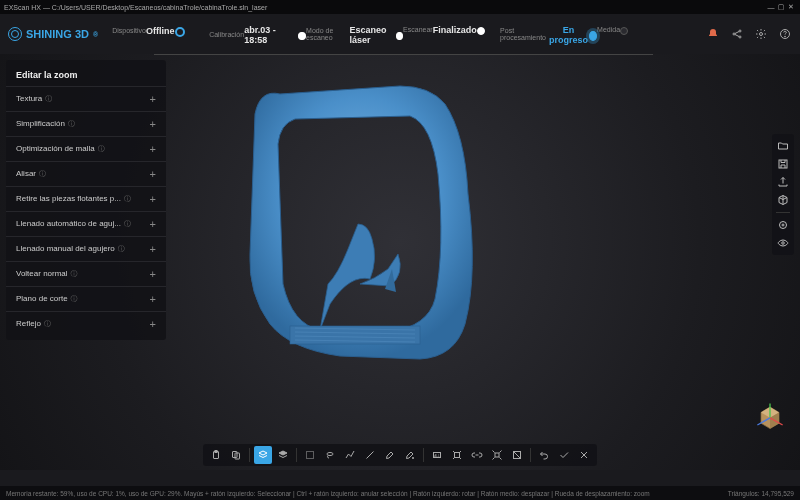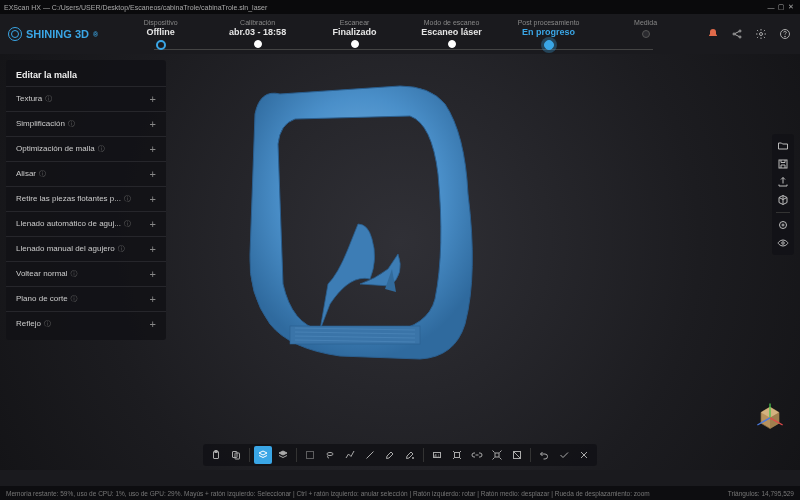--- a/index.html
+++ b/index.html
@@ -6,21 +6,21 @@
   body { width: 800px; height: 500px; background: #1a1a1e; color: #ccc; overflow: hidden; position: relative; }
   .titlebar { height: 14px; background: #0a0a0c; display: flex; align-items: center; padding: 0 4px; font-size: 7px; color: #aaa; }
   .titlebar .spacer { flex: 1; }
   .win-btn { width: 10px; text-align: center; color: #aaa; font-size: 7px; }
   .topbar { height: 40px; display: flex; align-items: center; padding: 12px 8px; gap: 0; position: relative; }
   .logo { display: flex; align-items: center; gap: 4px; color: #3aa6e6; font-weight: 600; font-size: 11px; margin-right: 8px; }
   .logo-mark { width: 14px; height: 14px; border: 1.5px solid #3aa6e6; border-radius: 50%; position: relative; }
   .logo-mark::after { content: ""; position: absolute; inset: 2px; border: 1px solid #3aa6e6; border-radius: 50%; }
   .sup { font-size: 7px; vertical-align: top; }
   .stages { flex: 1; display: flex; align-items: flex-start; justify-content: space-between; padding: 0 6px; position: relative; }
-  .stage { flex: 1; display: flex; flex-direction: column; align-items: center; font-size: 8px; position: relative; }
+  .stage { flex: 1; display: flex; flex-direction: row; align-items: center; font-size: 8px; position: relative; }
   .stage-label { color: #888; font-size: 7px; }
   .stage-value { color: #e6e6e6; font-size: 9px; font-weight: 600; margin-top: 1px; }
   .stage.active .stage-value { color: #3aa6e6; text-align: center; }
   .dot { width: 8px; height: 8px; border-radius: 50%; background: #2a2a2f; border: 1px solid #555; margin-top: 3px; z-index: 2; }
   .stage.active .dot { background: #3aa6e6; border-color: #3aa6e6; box-shadow: 0 0 0 3px rgba(58,166,230,0.3); width: 10px; height: 10px; }
   .stage.done .dot { background: #fff; border-color: #fff; }
   .stage.off .dot { border: 2px solid #3aa6e6; background: transparent; width: 10px; height: 10px; }
   .stage-line { position: absolute; left: 8%; right: 8%; top: 30px; height: 1px; background: #444; z-index: 1; }
   .top-icons { display: flex; gap: 10px; align-items: center; margin-left: 6px; }
   .top-icons .ticon { width: 14px; height: 14px; color: #aaa; display: flex; align-items: center; justify-content: center; }
@@ -67,27 +67,27 @@
         <div class="stage-label">Dispositivo</div>
         <div class="stage-value">Offline</div>
         <div class="dot"></div>
       </div>
       <div class="stage done">
         <div class="stage-label">Calibración</div>
         <div class="stage-value">abr.03 - 18:58</div>
         <div class="dot"></div>
       </div>
       <div class="stage done">
+        <div class="stage-label">Modo de escaneo</div>
+        <div class="stage-value">Escaneo láser</div>
+        <div class="dot"></div>
+      </div>
+      <div class="stage done">
         <div class="stage-label">Escanear</div>
         <div class="stage-value">Finalizado</div>
-        <div class="dot"></div>
-      </div>
-      <div class="stage done">
-        <div class="stage-label">Modo de escaneo</div>
-        <div class="stage-value">Escaneo láser</div>
         <div class="dot"></div>
       </div>
       <div class="stage active">
         <div class="stage-label">Post procesamiento</div>
         <div class="stage-value">En progreso</div>
         <div class="dot"></div>
       </div>
       <div class="stage ">
         <div class="stage-label">Medida</div>
         <div class="stage-value"></div>
@@ -120,21 +120,21 @@
           <path d="M9.5 9a2.5 2.5 0 1 1 3.5 2.3c-.8.4-1 1-1 1.7"></path>
           <circle cx="12" cy="17" r="0.8" fill="currentColor"></circle>
         </svg>
       </span>
   </div>
 </div>
 
 <div class="main">
 
   <div class="sidebar">
-    <div class="side-title">Editar la malla</div>
+    <div class="side-title">Editar la zoom</div>
   <div class="side-item">
         <span>Textura<span class="info">ⓘ</span></span>
         <span class="plus">+</span>
       </div>
       <div class="side-item">
         <span>Simplificación<span class="info">ⓘ</span></span>
         <span class="plus">+</span>
       </div>
       <div class="side-item">
         <span>Optimización de malla<span class="info">ⓘ</span></span>

